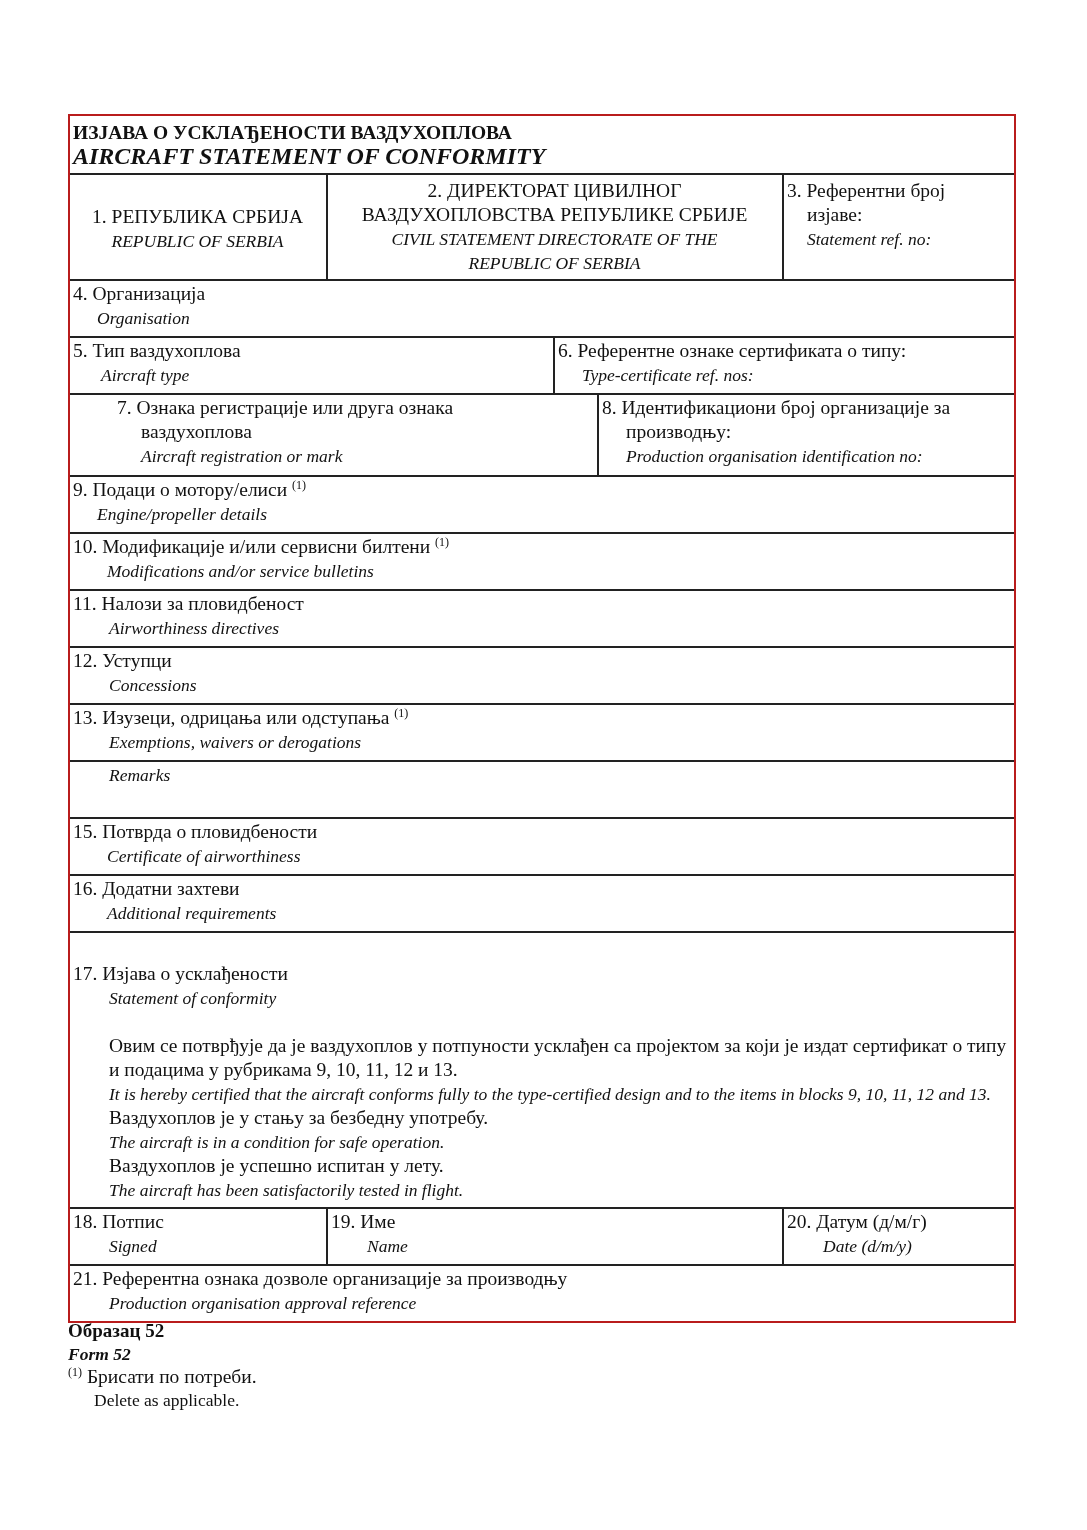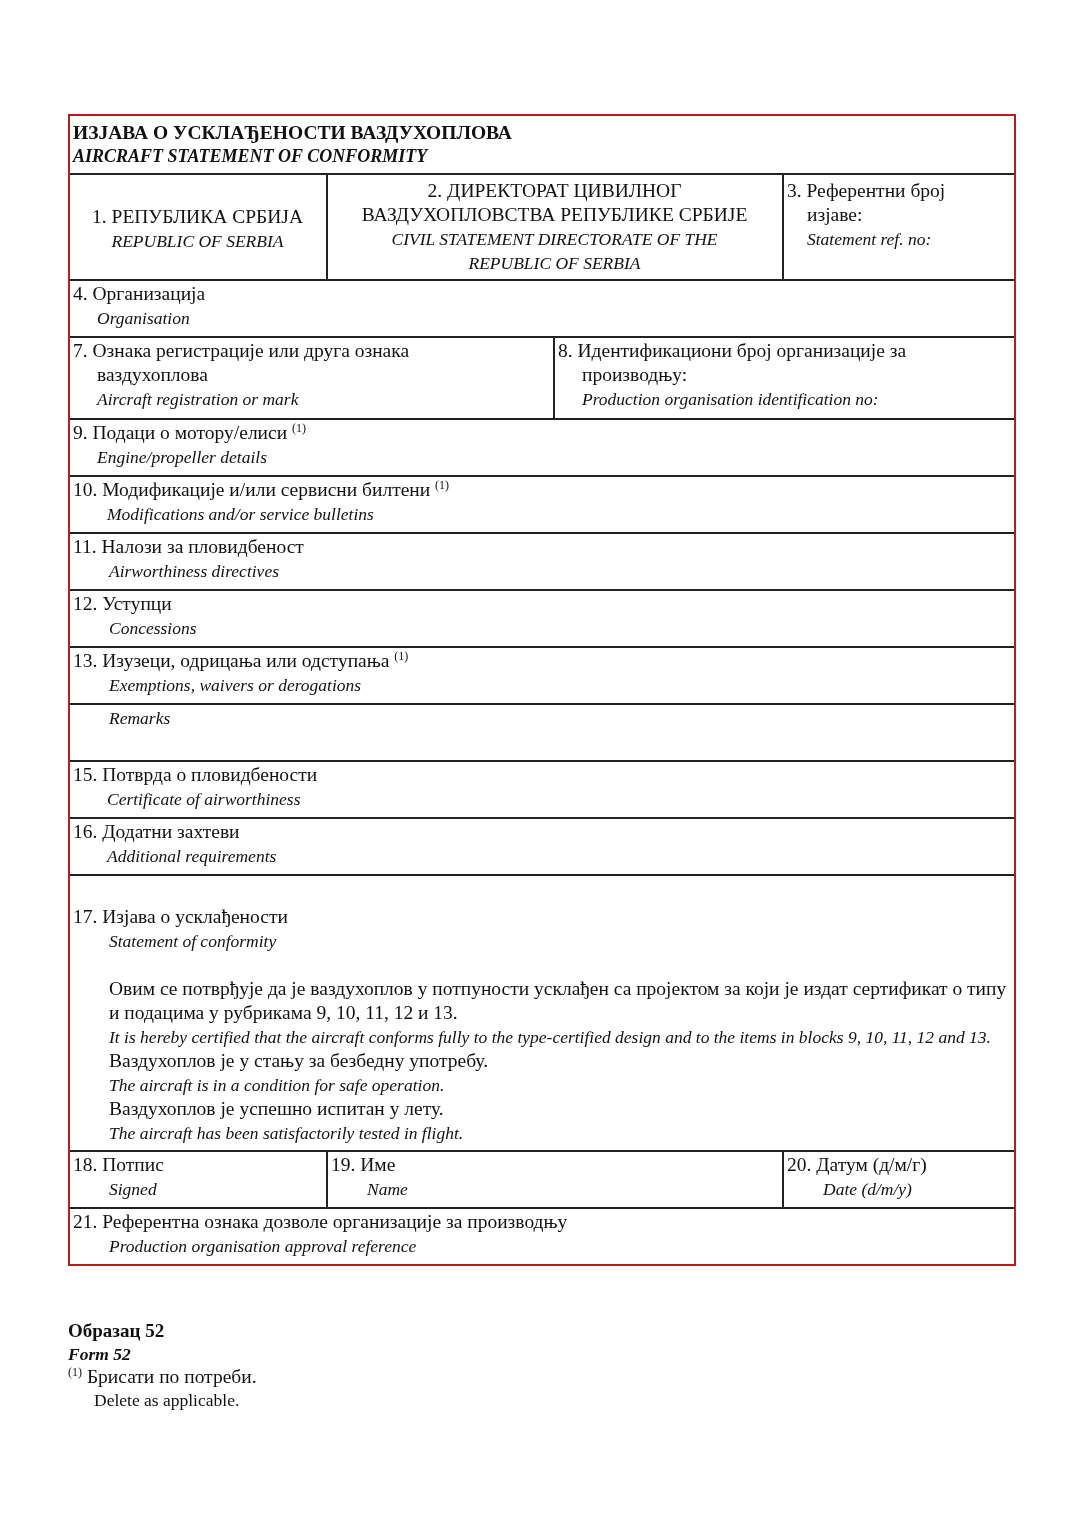--- a/index.html
+++ b/index.html
@@ -16,21 +16,21 @@
   .row.first { border-top: none; }
   .cell { box-sizing: border-box; padding: 1px 4px 0 3px; position: relative; }
   .cell + .cell { border-left: 2px solid #222222; }
   .sr { font-size: 19.5px; line-height: 24px; }
   .en { font-style: italic; font-size: 17.5px; line-height: 24px; }
   .ind1 { padding-left: 24px; }
   .ind2 { padding-left: 36px; }
   .ind3 { padding-left: 34px; }
   sup { font-size: 12px; vertical-align: 7px; line-height: 0; }
   .title-sr { font-weight: bold; font-size: 19.5px; line-height: 24px; padding-top: 4px; }
-  .title-en { font-weight: bold; font-style: italic; font-size: 18px; line-height: 22px; font-family: Liberation Serif, serif; }
+  .title-en { font-weight: bold; font-style: italic; font-size: 24px; line-height: 22px; font-family: Liberation Serif, serif; }
   .center { text-align: center; }
   .h57 { height: 57px; }
   .body-text { padding-left: 36px; margin-top: 24px; }
   .footer { position: absolute; left: 68px; top: 1319px; }
   .f-title-sr { font-weight: bold; font-size: 19px; line-height: 24px; }
   .f-title-en { font-weight: bold; font-style: italic; font-size: 17.5px; line-height: 22px; }
   .f-note-sr { font-size: 19.5px; line-height: 24px; }
   .f-note-en { font-size: 17.5px; line-height: 22px; padding-left: 26px; }
 </style>
 </head>
@@ -63,23 +63,33 @@
     </div>
   </div>
 
   <div class="row h57">
     <div class="cell" style="width:100%;">
       <div class="sr">4. Организација</div>
       <div class="en ind1">Organisation</div>
     </div>
   </div>
 
+  <div class="row h57">
+    <div class="cell" style="width:483px;">
+      <div class="sr">5. Тип ваздухоплова</div>
+      <div class="en ind1" style="padding-left:28px;">Aircraft type</div>
+    </div>
+    <div class="cell" style="flex:1;">
+      <div class="sr">6. Референтне ознаке сертификата о типу:</div>
+      <div class="en ind1">Type-certificate ref. nos:</div>
+    </div>
+  </div>
 
   <div class="row" style="height:82px;">
-    <div class="cell" style="width:483px;">
+    <div class="cell" style="width:483px;margin-left:44px;">
       <div class="sr">7. Ознака регистрације или друга ознака</div>
       <div class="sr ind1">ваздухоплова</div>
       <div class="en ind1">Aircraft registration or mark</div>
     </div>
     <div class="cell" style="flex:1;">
       <div class="sr">8. Идентификациони број организације за</div>
       <div class="sr ind1">производњу:</div>
       <div class="en ind1">Production organisation identification no:</div>
     </div>
   </div>

